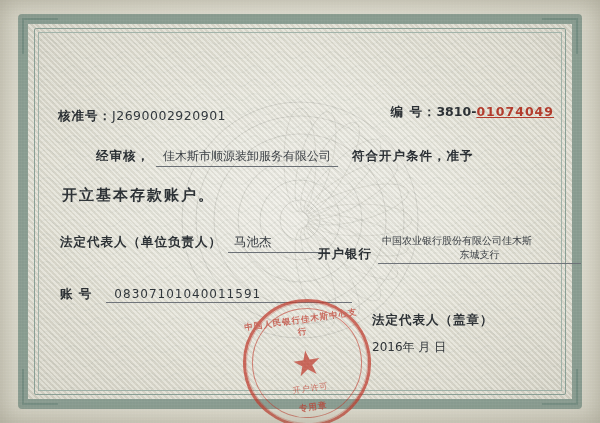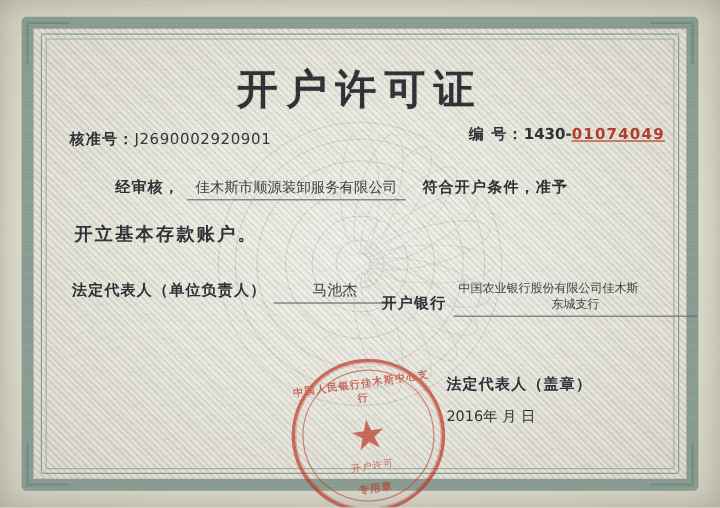--- a/index.html
+++ b/index.html
@@ -86,21 +86,21 @@
     display:inline-block;border-bottom:1px solid #6b7076;
     min-width:170px;text-align:center;padding:0 6px 1px 6px;margin:0 6px;
     font-size:12px;
   }
   .line1 .tail{margin-left:8px;letter-spacing:1px;}
   .line2{left:62px;top:186px;font-size:15px;letter-spacing:2px;font-weight:bold;}
 
   .rep{left:60px;top:234px;}
   .rep .u{
     display:inline-block;border-bottom:1px solid #6b7076;
-    min-width:90px;text-align:center;padding:0 6px 1px 6px;margin-left:6px;
+    min-width:90px;padding:0 6px 1px 6px;margin-left:6px;
   }
   .bank{left:318px;top:234px;}
   .bank .u{
     display:inline-block;border-bottom:1px solid #6b7076;
     min-width:195px;padding:0 4px 1px 4px;margin-left:6px;font-size:10px;line-height:14px;
   }
   .bank .u .l2{display:block;text-align:center;}
 
   .acct{left:60px;top:286px;}
   .acct .u{
@@ -195,44 +195,46 @@
   <div class="border-outer"></div>
   <div class="border-inner"></div>
   <div class="border-inner2"></div>
   <div class="corner tl"></div>
   <div class="corner tr"></div>
   <div class="corner bl"></div>
   <div class="corner br"></div>
 
   <div class="content">
 
-    <div class="title">开户许可证</div>
 
     <div class="row approval">
       <span class="lbl">核准号：</span><span class="val">J2690002920901</span>
     </div>
 
     <div class="row number">
-      <span class="lbl">编 号：</span><span class="dark">1430-</span><span class="red">01074049</span>
+      <span class="lbl">编 号：</span><span class="dark">3810-</span><span class="red">01074049</span>
     </div>
 
     <div class="row line2">开立基本存款账户。</div>
 
     <div class="row line1">
       <span class="lbl">经审核，</span><span class="u hand">佳木斯市顺源装卸服务有限公司</span><span class="lbl tail">符合开户条件，准予</span>
     </div>
 
     <div class="row rep">
       <span class="lbl">法定代表人（单位负责人）</span><span class="u hand">马池杰</span>
     </div>
 
     <div class="row bank">
       <span class="lbl">开户银行</span><span class="u hand"><span>中国农业银行股份有限公司佳木斯</span><span class="l2">东城支行</span></span>
     </div>
 
+    <div class="row acct">
+      <span class="lbl">账  号</span><span class="u val">08307101040011591</span>
+    </div>
 
     <div class="row issuer">
       <span class="line lbl">法定代表人（盖章）</span>
       <span class="datel year">2016年    月    日</span>
     </div>
 
     <div class="seal">
       <div class="inner"></div>
       <div class="txt-top">中国人民银行佳木斯中心支行</div>
       <div class="star">★</div>

